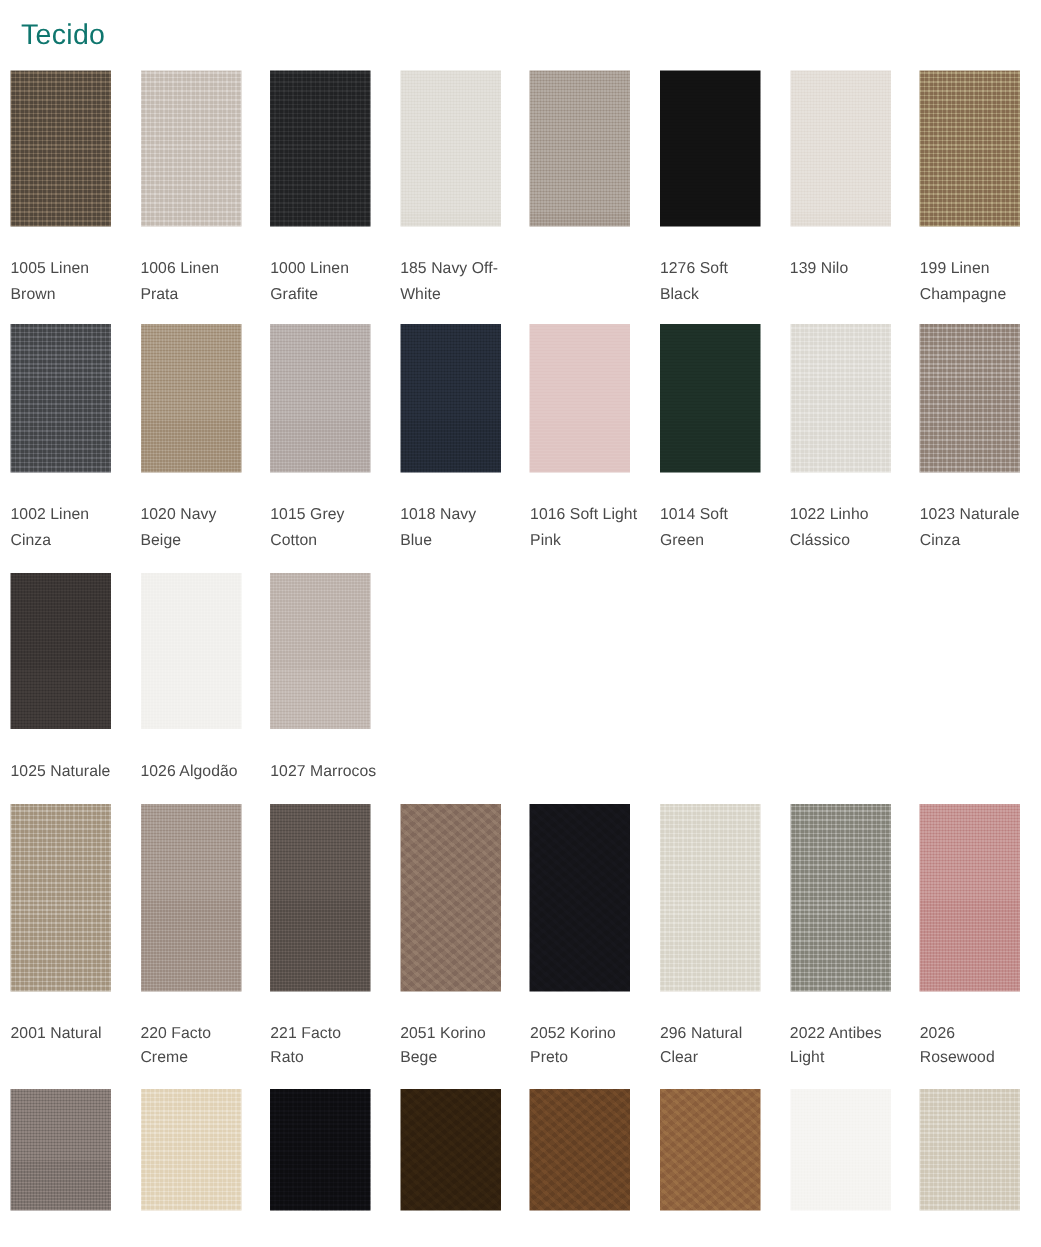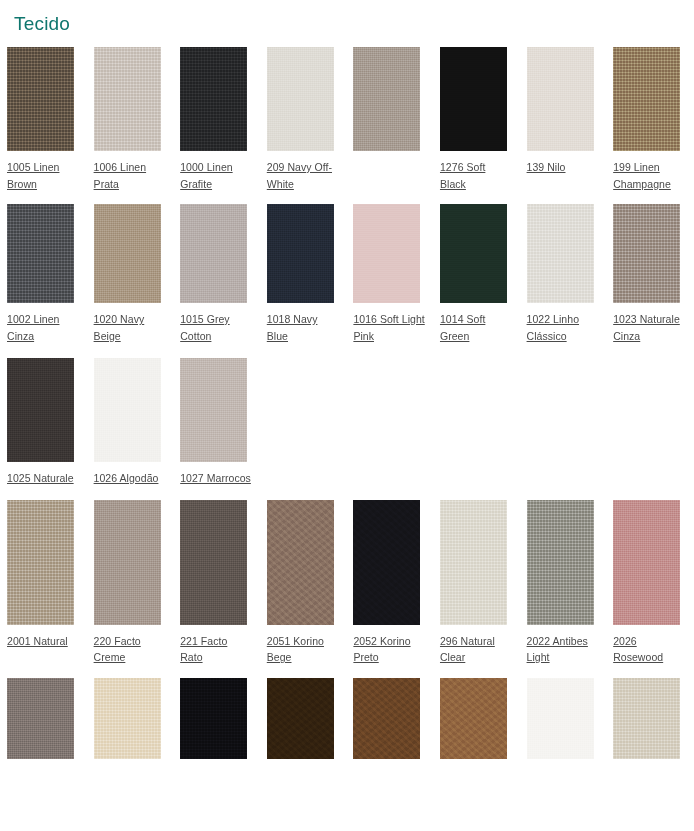--- a/index.html
+++ b/index.html
@@ -83,28 +83,27 @@
       repeating-linear-gradient(0deg, rgba(255,255,255,0.16) 0px, rgba(255,255,255,0.16) 1px, rgba(0,0,0,0.13) 1px, rgba(0,0,0,0.13) 3px),
       repeating-linear-gradient(90deg, rgba(255,255,255,0.15) 0px, rgba(255,255,255,0.15) 1px, rgba(0,0,0,0.12) 1px, rgba(0,0,0,0.12) 3px);
     opacity: 1;
   }
   .swatch-chip.tex-smooth::after {
     background-image:
       repeating-linear-gradient(0deg, rgba(255,255,255,0.05) 0px, rgba(255,255,255,0.05) 1px, rgba(0,0,0,0.035) 1px, rgba(0,0,0,0.035) 2px);
     opacity: 0.7;
   }
   .swatch-label {
-    margin-top: 8px;
+    margin-top: 20px;
     font-size: 10.5px;
     line-height: 16.5px;
     color: #4a4a4a;
     letter-spacing: 0.05px;
     max-width: 72px;
     word-wrap: break-word;
-    text-decoration: underline;
   }
 </style>
 </head>
 <body>
 
 <div id="swatch-panel">
 
   <h1 id="panel-title">Tecido</h1>
 
   <div id="swatch-grid">
@@ -116,21 +115,21 @@
         <div class="swatch-cell">
           <div class="swatch-chip tex-coarse" style="height: 104px; width: 67px; background-color: rgb(207, 199, 192);"></div>
           <div class="swatch-label">1006 Linen Prata</div>
         </div>
         <div class="swatch-cell">
           <div class="swatch-chip tex-coarse" style="height: 104px; width: 67px; background-color: rgb(43, 44, 46);"></div>
           <div class="swatch-label">1000 Linen Grafite</div>
         </div>
         <div class="swatch-cell">
           <div class="swatch-chip tex-weave" style="height: 104px; width: 67px; background-color: rgb(222, 219, 212);"></div>
-          <div class="swatch-label">209 Navy Off-White</div>
+          <div class="swatch-label">185 Navy Off-White</div>
         </div>
         <div class="swatch-cell">
           <div class="swatch-chip tex-weave" style="height: 104px; width: 67px; background-color: rgb(165, 154, 144);"></div>
         </div>
         <div class="swatch-cell">
           <div class="swatch-chip tex-smooth" style="height: 104px; width: 67px; background-color: rgb(18, 18, 18);"></div>
           <div class="swatch-label">1276 Soft Black</div>
         </div>
         <div class="swatch-cell">
           <div class="swatch-chip tex-weave" style="height: 104px; width: 67px; background-color: rgb(226, 220, 213);"></div>

